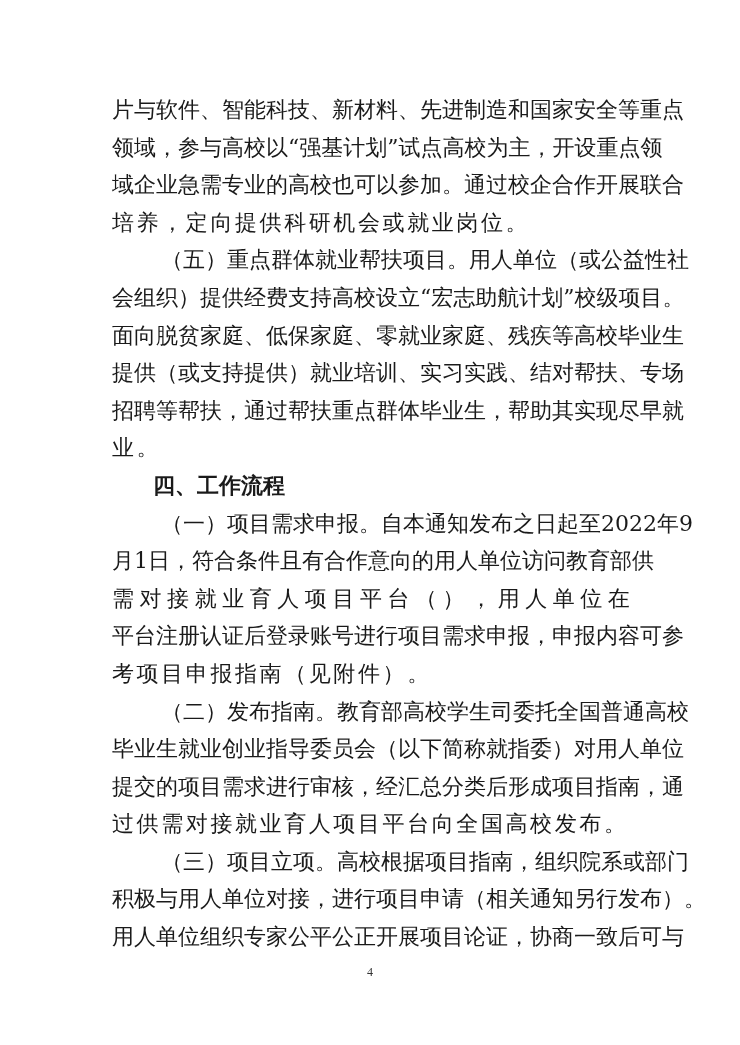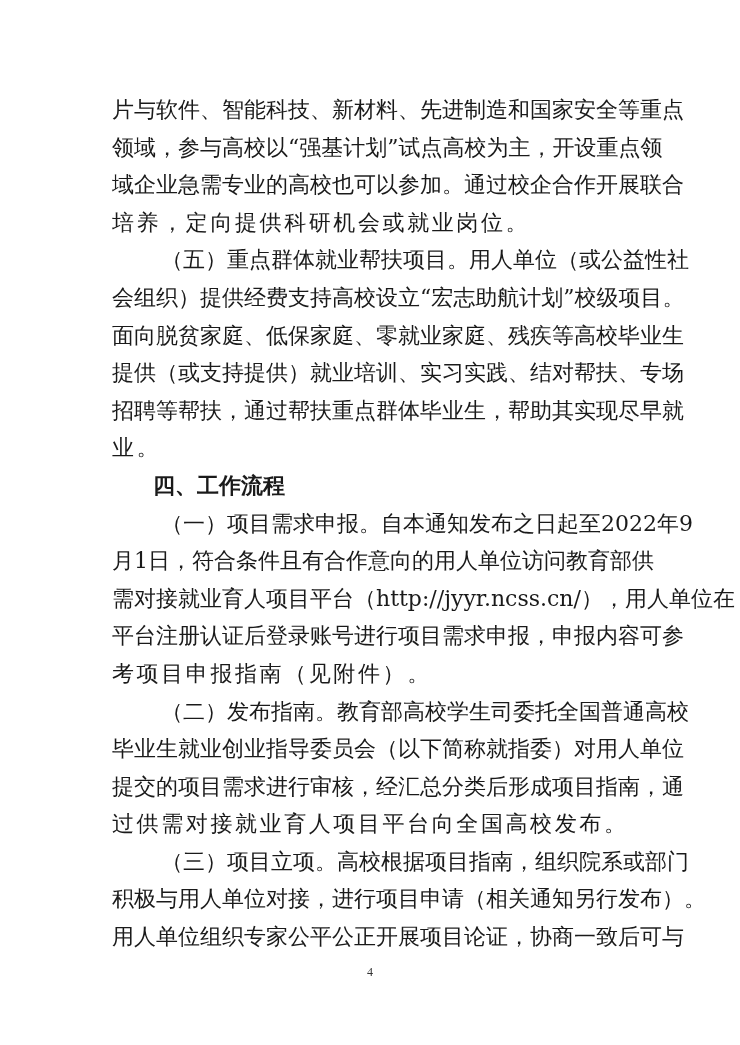--- a/index.html
+++ b/index.html
@@ -355,21 +355,20 @@
           <span class="ch">接</span>
           <span class="ch">就</span>
           <span class="ch">业</span>
           <span class="ch">育</span>
           <span class="ch">人</span>
           <span class="ch">项</span>
           <span class="ch">目</span>
           <span class="ch">平</span>
           <span class="ch">台</span>
           <span class="ch">（</span>
-          <span class="ch">http://jyyr.ncss.cn/</span>
           <span class="ch">）</span>
           <span class="ch">，</span>
           <span class="ch">用</span>
           <span class="ch">人</span>
           <span class="ch">单</span>
           <span class="ch">位</span>
           <span class="ch">在</span>
         </div>
         <div class="line">
           <span class="ch">平</span>

